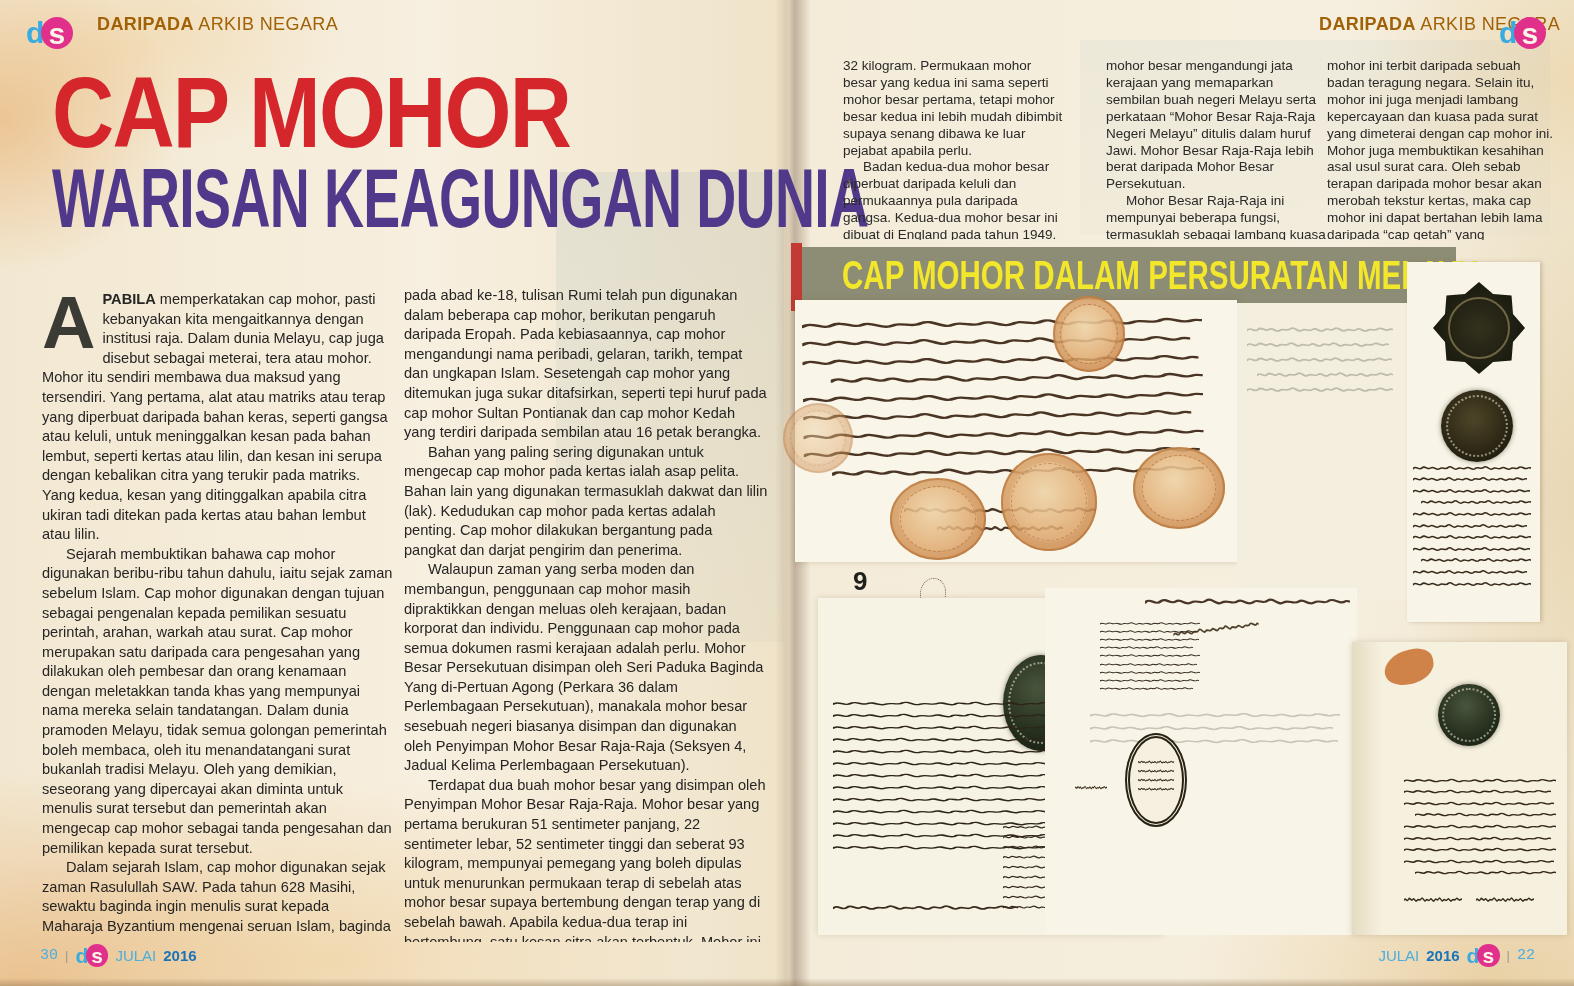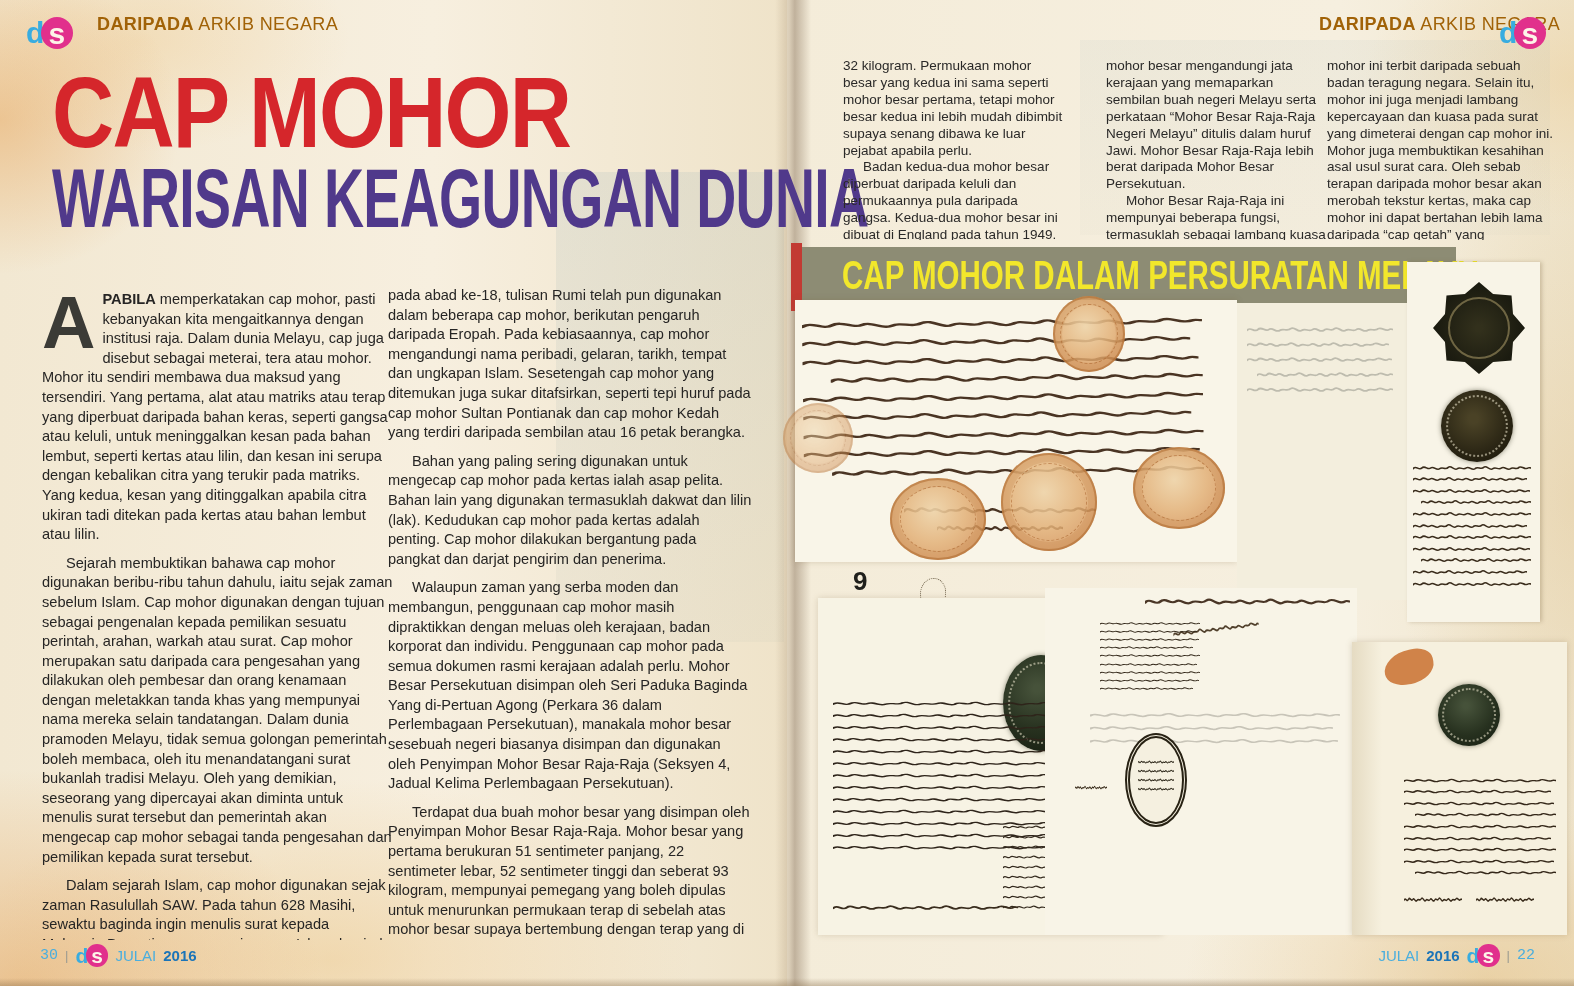--- a/index.html
+++ b/index.html
@@ -41,23 +41,23 @@
       letter-spacing:-2px;white-space:nowrap;}
   .t1 span{display:inline-block;transform:scaleX(.86);transform-origin:left top;}
   .t2{position:absolute;left:52px;top:156px;color:#50398b;font-weight:bold;font-size:84px;line-height:1;
       letter-spacing:-1px;white-space:nowrap;}
   .t2 span{display:inline-block;transform:scaleX(.66);transform-origin:left top;}
   .byline{position:absolute;left:53px;top:242px;font-family:"Liberation Serif",serif;
       font-style:italic;font-weight:600;font-size:17px;color:#151515;}
   
   .col{position:absolute;font-size:14.6px;line-height:19.6px;color:#262524;text-align:left;overflow:hidden;}
   .colA{left:42px;top:290px;width:352px;height:650px;}
-  .colB{left:388px;top:286px;width:364px;height:656px;}
+  .colB{left:404px;top:286px;width:364px;height:656px;}
   .col p{margin:0;}
-  .col p.ind{text-indent:24px;margin-top:9px;}
+  .col p.ind{text-indent:24px;}
   .dropcap{float:left;font-size:74px;line-height:58px;font-weight:bold;color:#3b3b36;
       padding:4px 7px 0 0;font-family:"Liberation Sans",sans-serif;}
   .leadword{font-weight:bold;}
   .c31{position:absolute;top:58px;font-size:13.5px;line-height:16.9px;color:#2a2928;height:182px;overflow:hidden;}
   .c31 p{margin:0;}
   .c31 p.ind{text-indent:20px;}
   .c31a{left:843px;width:222px;}
   .c31b{left:1085px;width:222px;margin-left:21px;}
   .c31c{left:1327px;width:228px;}
   

